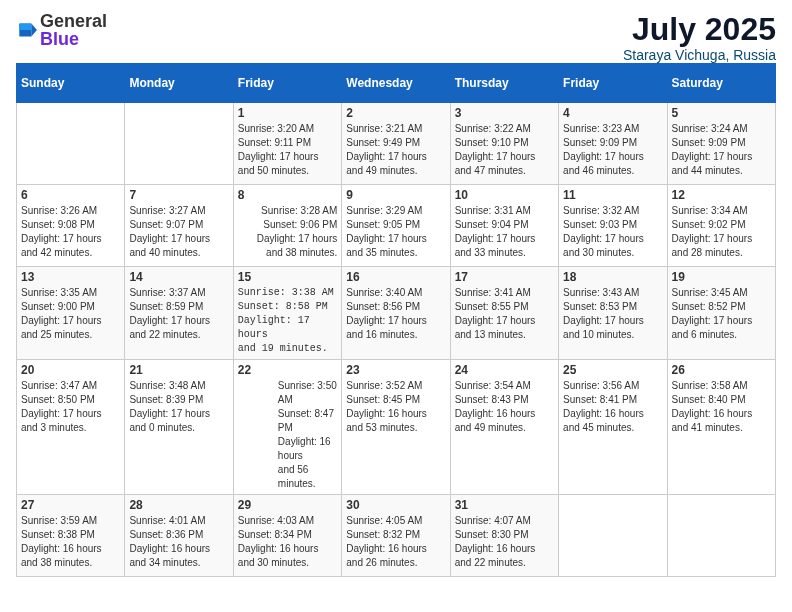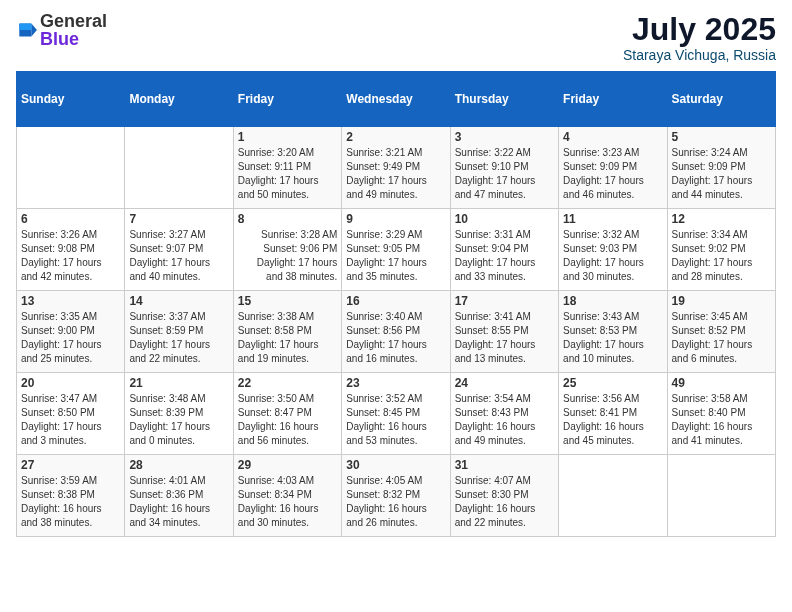--- a/index.html
+++ b/index.html
@@ -13,21 +13,21 @@
     }
     .page {
       width: 792px;
       height: 612px;
       padding: 12px 16px;
     }
     .header {
       display: flex;
       justify-content: space-between;
       align-items: flex-start;
-      margin-bottom: 8px;
+      margin-bottom: 0;
     }
     .logo {
       display: flex;
       align-items: center;
       gap: 2px;
     }
     .logo-text {
       font-size: 18px;
       font-weight: bold;
       color: #333;
@@ -54,21 +54,21 @@
     table {
       width: 100%;
       border-collapse: collapse;
       table-layout: fixed;
     }
     thead th {
       background: #1565c0;
       color: #fff;
       font-size: 12px;
       font-weight: bold;
-      padding: 20px 4px;
+      padding: 12px 4px;
       text-align: left;
       border: 1px solid #1565c0;
     }
     tbody td {
       border: 1px solid #ccc;
       vertical-align: top;
       padding: 3px 4px;
       height: 82px;
       background: #fff;
     }
@@ -228,21 +228,21 @@
           </td>
           <td>
             <span class="day-num">14</span>
             <div class="day-info" style="white-space: pre-line;">Sunrise: 3:37 AM
 Sunset: 8:59 PM
 Daylight: 17 hours
 and 22 minutes.</div>
           </td>
           <td>
             <span class="day-num">15</span>
-            <div class="day-info" style="white-space: pre-line;">Sunrise: 3:38 AM
+            <div class="day-info" style="white-space: pre-line; font-family: Liberation Mono, monospace;">Sunrise: 3:38 AM
 Sunset: 8:58 PM
 Daylight: 17 hours
 and 19 minutes.</div>
           </td>
           <td>
             <span class="day-num">16</span>
             <div class="day-info" style="white-space: pre-line;">Sunrise: 3:40 AM
 Sunset: 8:56 PM
 Daylight: 17 hours
 and 16 minutes.</div>
@@ -279,21 +279,21 @@
           </td>
           <td>
             <span class="day-num">21</span>
             <div class="day-info" style="white-space: pre-line;">Sunrise: 3:48 AM
 Sunset: 8:39 PM
 Daylight: 17 hours
 and 0 minutes.</div>
           </td>
           <td>
             <span class="day-num">22</span>
-            <div class="day-info" style="white-space: pre-line;">Sunrise: 3:50 AM
+            <div class="day-info" style="white-space: pre-line; margin-left: 40px;">Sunrise: 3:50 AM
 Sunset: 8:47 PM
 Daylight: 16 hours
 and 56 minutes.</div>
           </td>
           <td>
             <span class="day-num">23</span>
             <div class="day-info" style="white-space: pre-line;">Sunrise: 3:52 AM
 Sunset: 8:45 PM
 Daylight: 16 hours
 and 53 minutes.</div>
@@ -306,21 +306,21 @@
 and 49 minutes.</div>
           </td>
           <td>
             <span class="day-num">25</span>
             <div class="day-info" style="white-space: pre-line;">Sunrise: 3:56 AM
 Sunset: 8:41 PM
 Daylight: 16 hours
 and 45 minutes.</div>
           </td>
           <td>
-            <span class="day-num">49</span>
+            <span class="day-num">26</span>
             <div class="day-info" style="white-space: pre-line;">Sunrise: 3:58 AM
 Sunset: 8:40 PM
 Daylight: 16 hours
 and 41 minutes.</div>
           </td>
         </tr>
         <tr>
           <td>
             <span class="day-num">27</span>
             <div class="day-info" style="white-space: pre-line;">Sunrise: 3:59 AM

